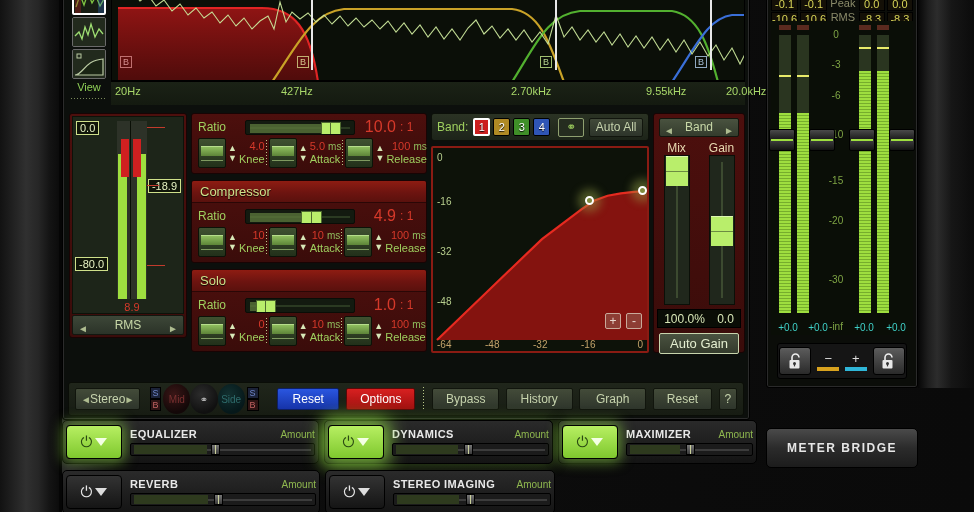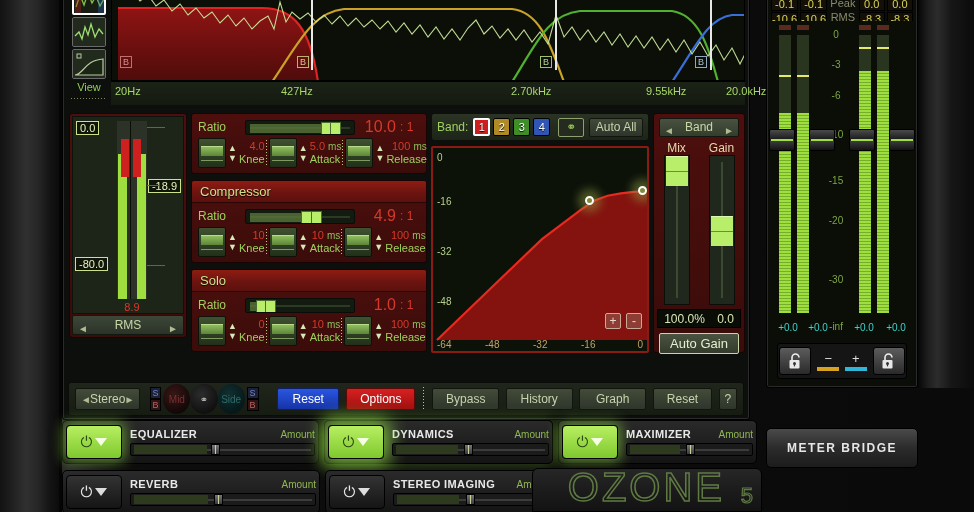--- a/index.html
+++ b/index.html
@@ -807,17 +807,13 @@
         </div>
         <div class="mslider">
           <div class="t"></div>
           <div class="g"></div>
           <div class="h" style="left:46%;"></div>
         </div>
       </div>
     </div>
   </div>
 
-  <div id="ozone-logo">
-    <span class="oz">OZONE</span>
-    <span class="five">5</span>
-  </div>
 </div>
 
 </body></html>

